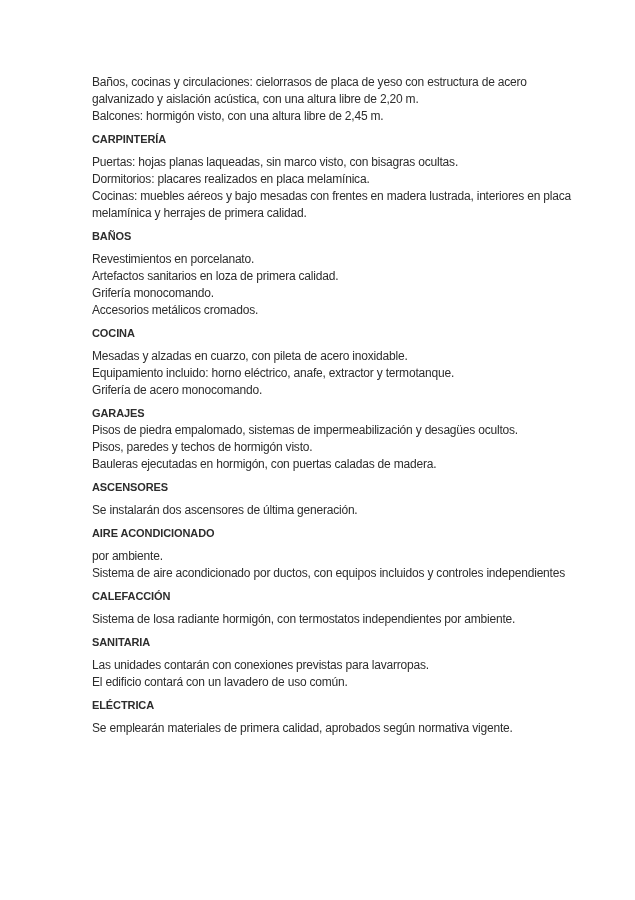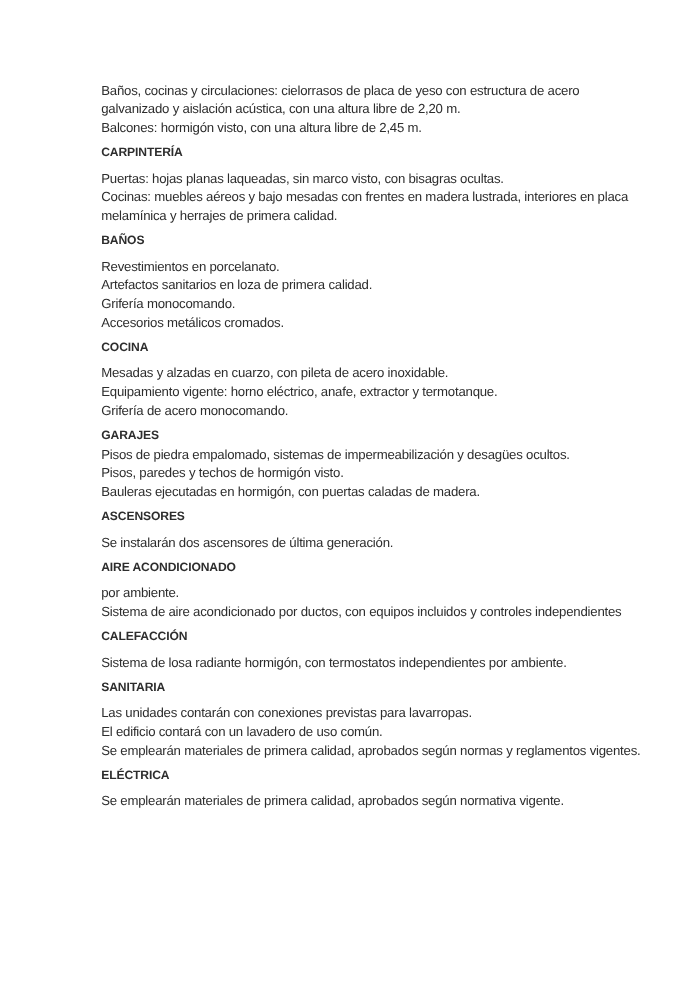--- a/index.html
+++ b/index.html
@@ -51,36 +51,37 @@
 
     <div class="para">
       <div class="line">Baños, cocinas y circulaciones: cielorrasos de placa de yeso con estructura de acero</div>
       <div class="line">galvanizado y aislación acústica, con una altura libre de 2,20 m.</div>
       <div class="line">Balcones: hormigón visto, con una altura libre de 2,45 m.</div>
     </div>
 
     <div class="heading">CARPINTERÍA</div>
     <div class="para">
       <div class="line">Puertas: hojas planas laqueadas, sin marco visto, con bisagras ocultas.</div>
+      <div class="line">Dormitorios: placares realizados en placa melamínica.</div>
       <div class="line">Cocinas: muebles aéreos y bajo mesadas con frentes en madera lustrada, interiores en placa</div>
       <div class="line">melamínica y herrajes de primera calidad.</div>
     </div>
 
     <div class="heading">BAÑOS</div>
     <div class="para">
       <div class="line">Revestimientos en porcelanato.</div>
       <div class="line">Artefactos sanitarios en loza de primera calidad.</div>
       <div class="line">Grifería monocomando.</div>
       <div class="line">Accesorios metálicos cromados.</div>
     </div>
 
     <div class="heading">COCINA</div>
     <div class="para">
       <div class="line">Mesadas y alzadas en cuarzo, con pileta de acero inoxidable.</div>
-      <div class="line">Equipamiento vigente: horno eléctrico, anafe, extractor y termotanque.</div>
+      <div class="line">Equipamiento incluido: horno eléctrico, anafe, extractor y termotanque.</div>
       <div class="line">Grifería de acero monocomando.</div>
     </div>
 
     <div class="heading tight">GARAJES</div>
     <div class="para">
       <div class="line">Pisos de piedra empalomado, sistemas de impermeabilización y desagües ocultos.</div>
     </div>
 
     <div class="para">
       <div class="line">Pisos, paredes y techos de hormigón visto.</div>
@@ -100,21 +101,20 @@
 
     <div class="heading">CALEFACCIÓN</div>
     <div class="para">
       <div class="line">Sistema de losa radiante hormigón, con termostatos independientes por ambiente.</div>
     </div>
 
     <div class="heading">SANITARIA</div>
     <div class="para">
       <div class="line">Las unidades contarán con conexiones previstas para lavarropas.</div>
       <div class="line">El edificio contará con un lavadero de uso común.</div>
-      <div class="line">Se emplearán materiales de primera calidad, aprobados según normas y reglamentos vigentes.</div>
     </div>
 
     <div class="heading">ELÉCTRICA</div>
     <div class="para">
       <div class="line">Se emplearán materiales de primera calidad, aprobados según normativa vigente.</div>
     </div>
 
   </div>
 </div>
 

